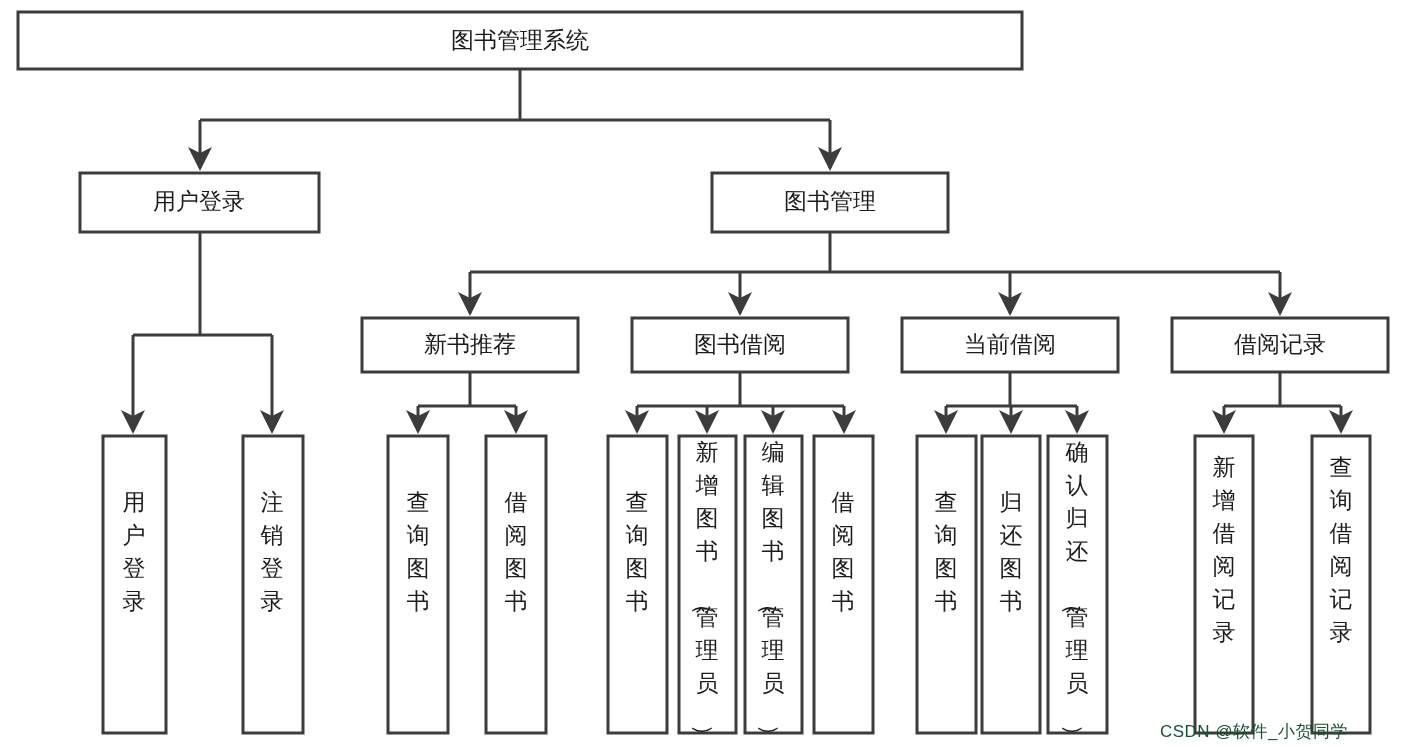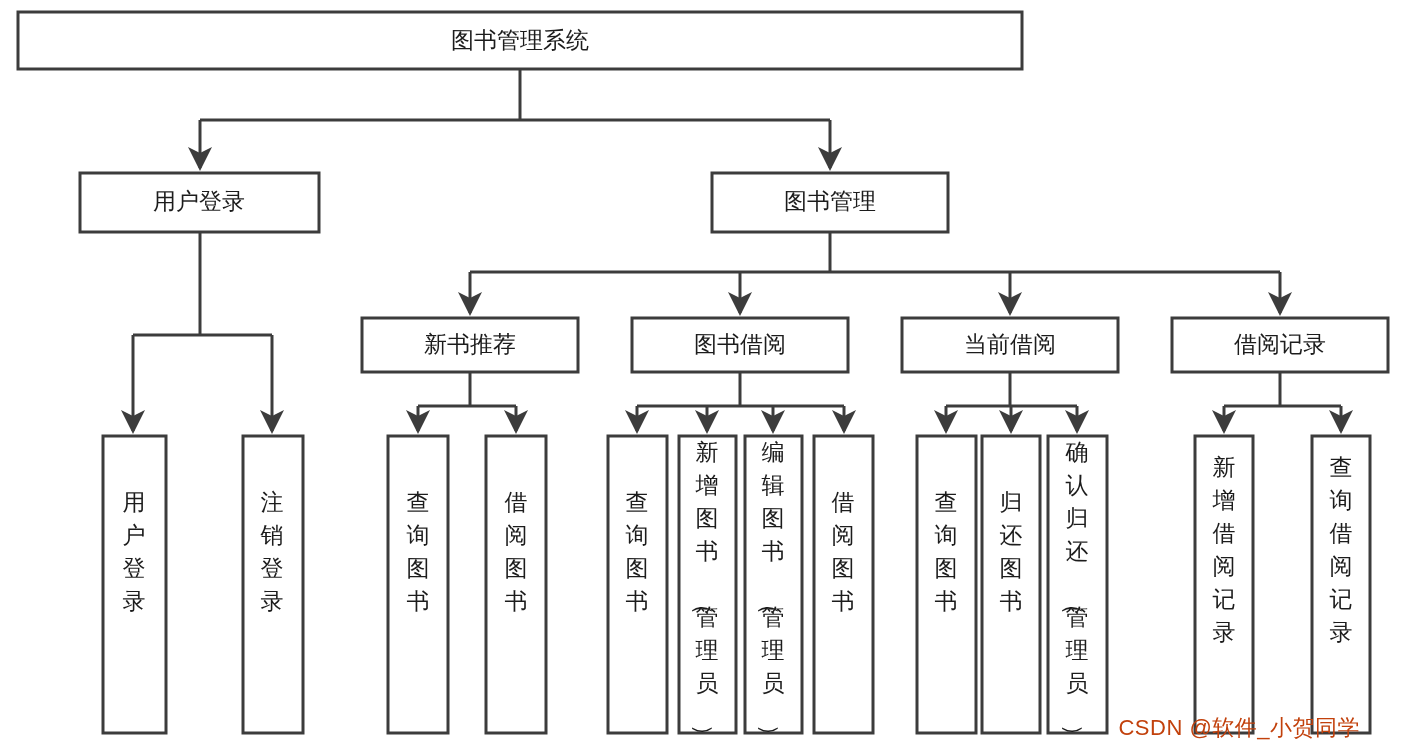--- a/index.html
+++ b/index.html
@@ -46,25 +46,25 @@
     dominant-baseline: middle;
   }
   .node-label-v {
     font-family: "Liberation Sans", "DejaVu Sans", sans-serif;
     font-size: 23px;
     fill: #1c1c1c;
     text-anchor: middle;
   }
   .watermark-text {
     position: absolute;
-    right: 12px;
+    right: 24px;
     bottom: 4px;
     font-family: "Liberation Sans", "DejaVu Sans", sans-serif;
-    font-size: 22px;
-    color: #c2410c;
+    font-size: 17px;
+    color: #14532d;
     letter-spacing: 0.5px;
     white-space: nowrap;
     user-select: none;
   }
 </style>
 </head>
 <body>
 
 <div id="diagram-root">
   <svg id="flow" viewBox="0 0 1405 747" xmlns="http://www.w3.org/2000/svg">

